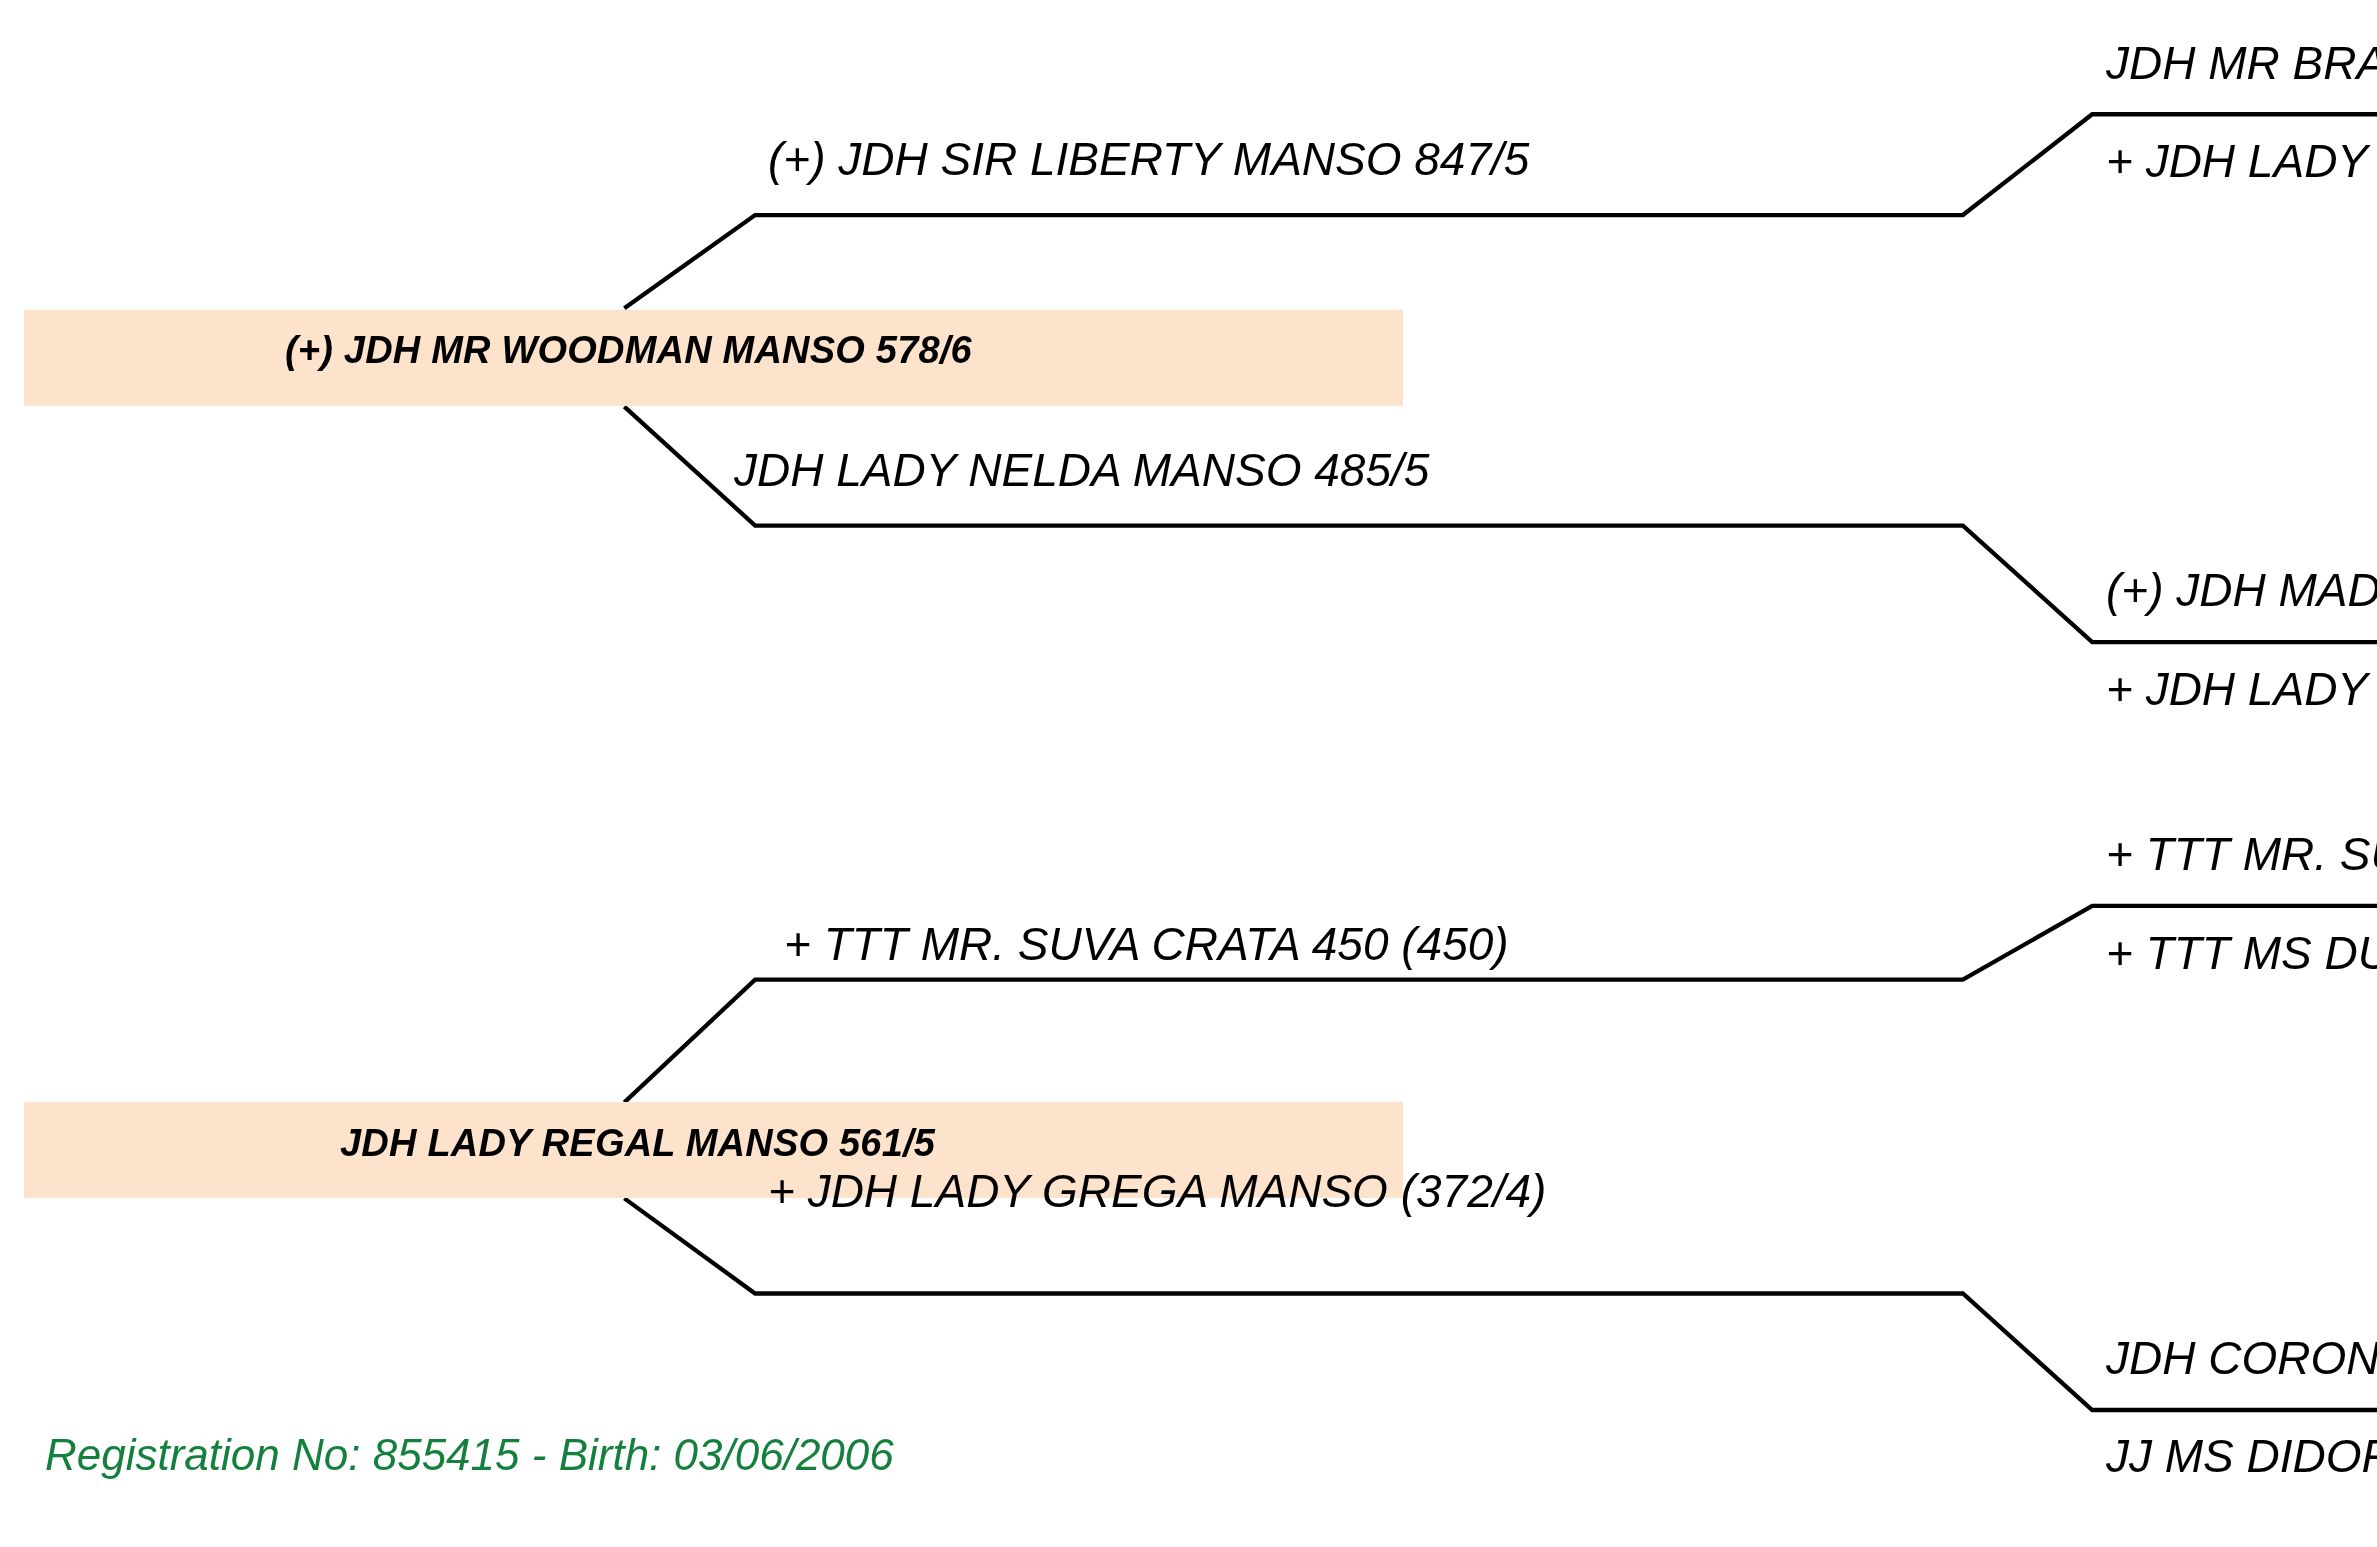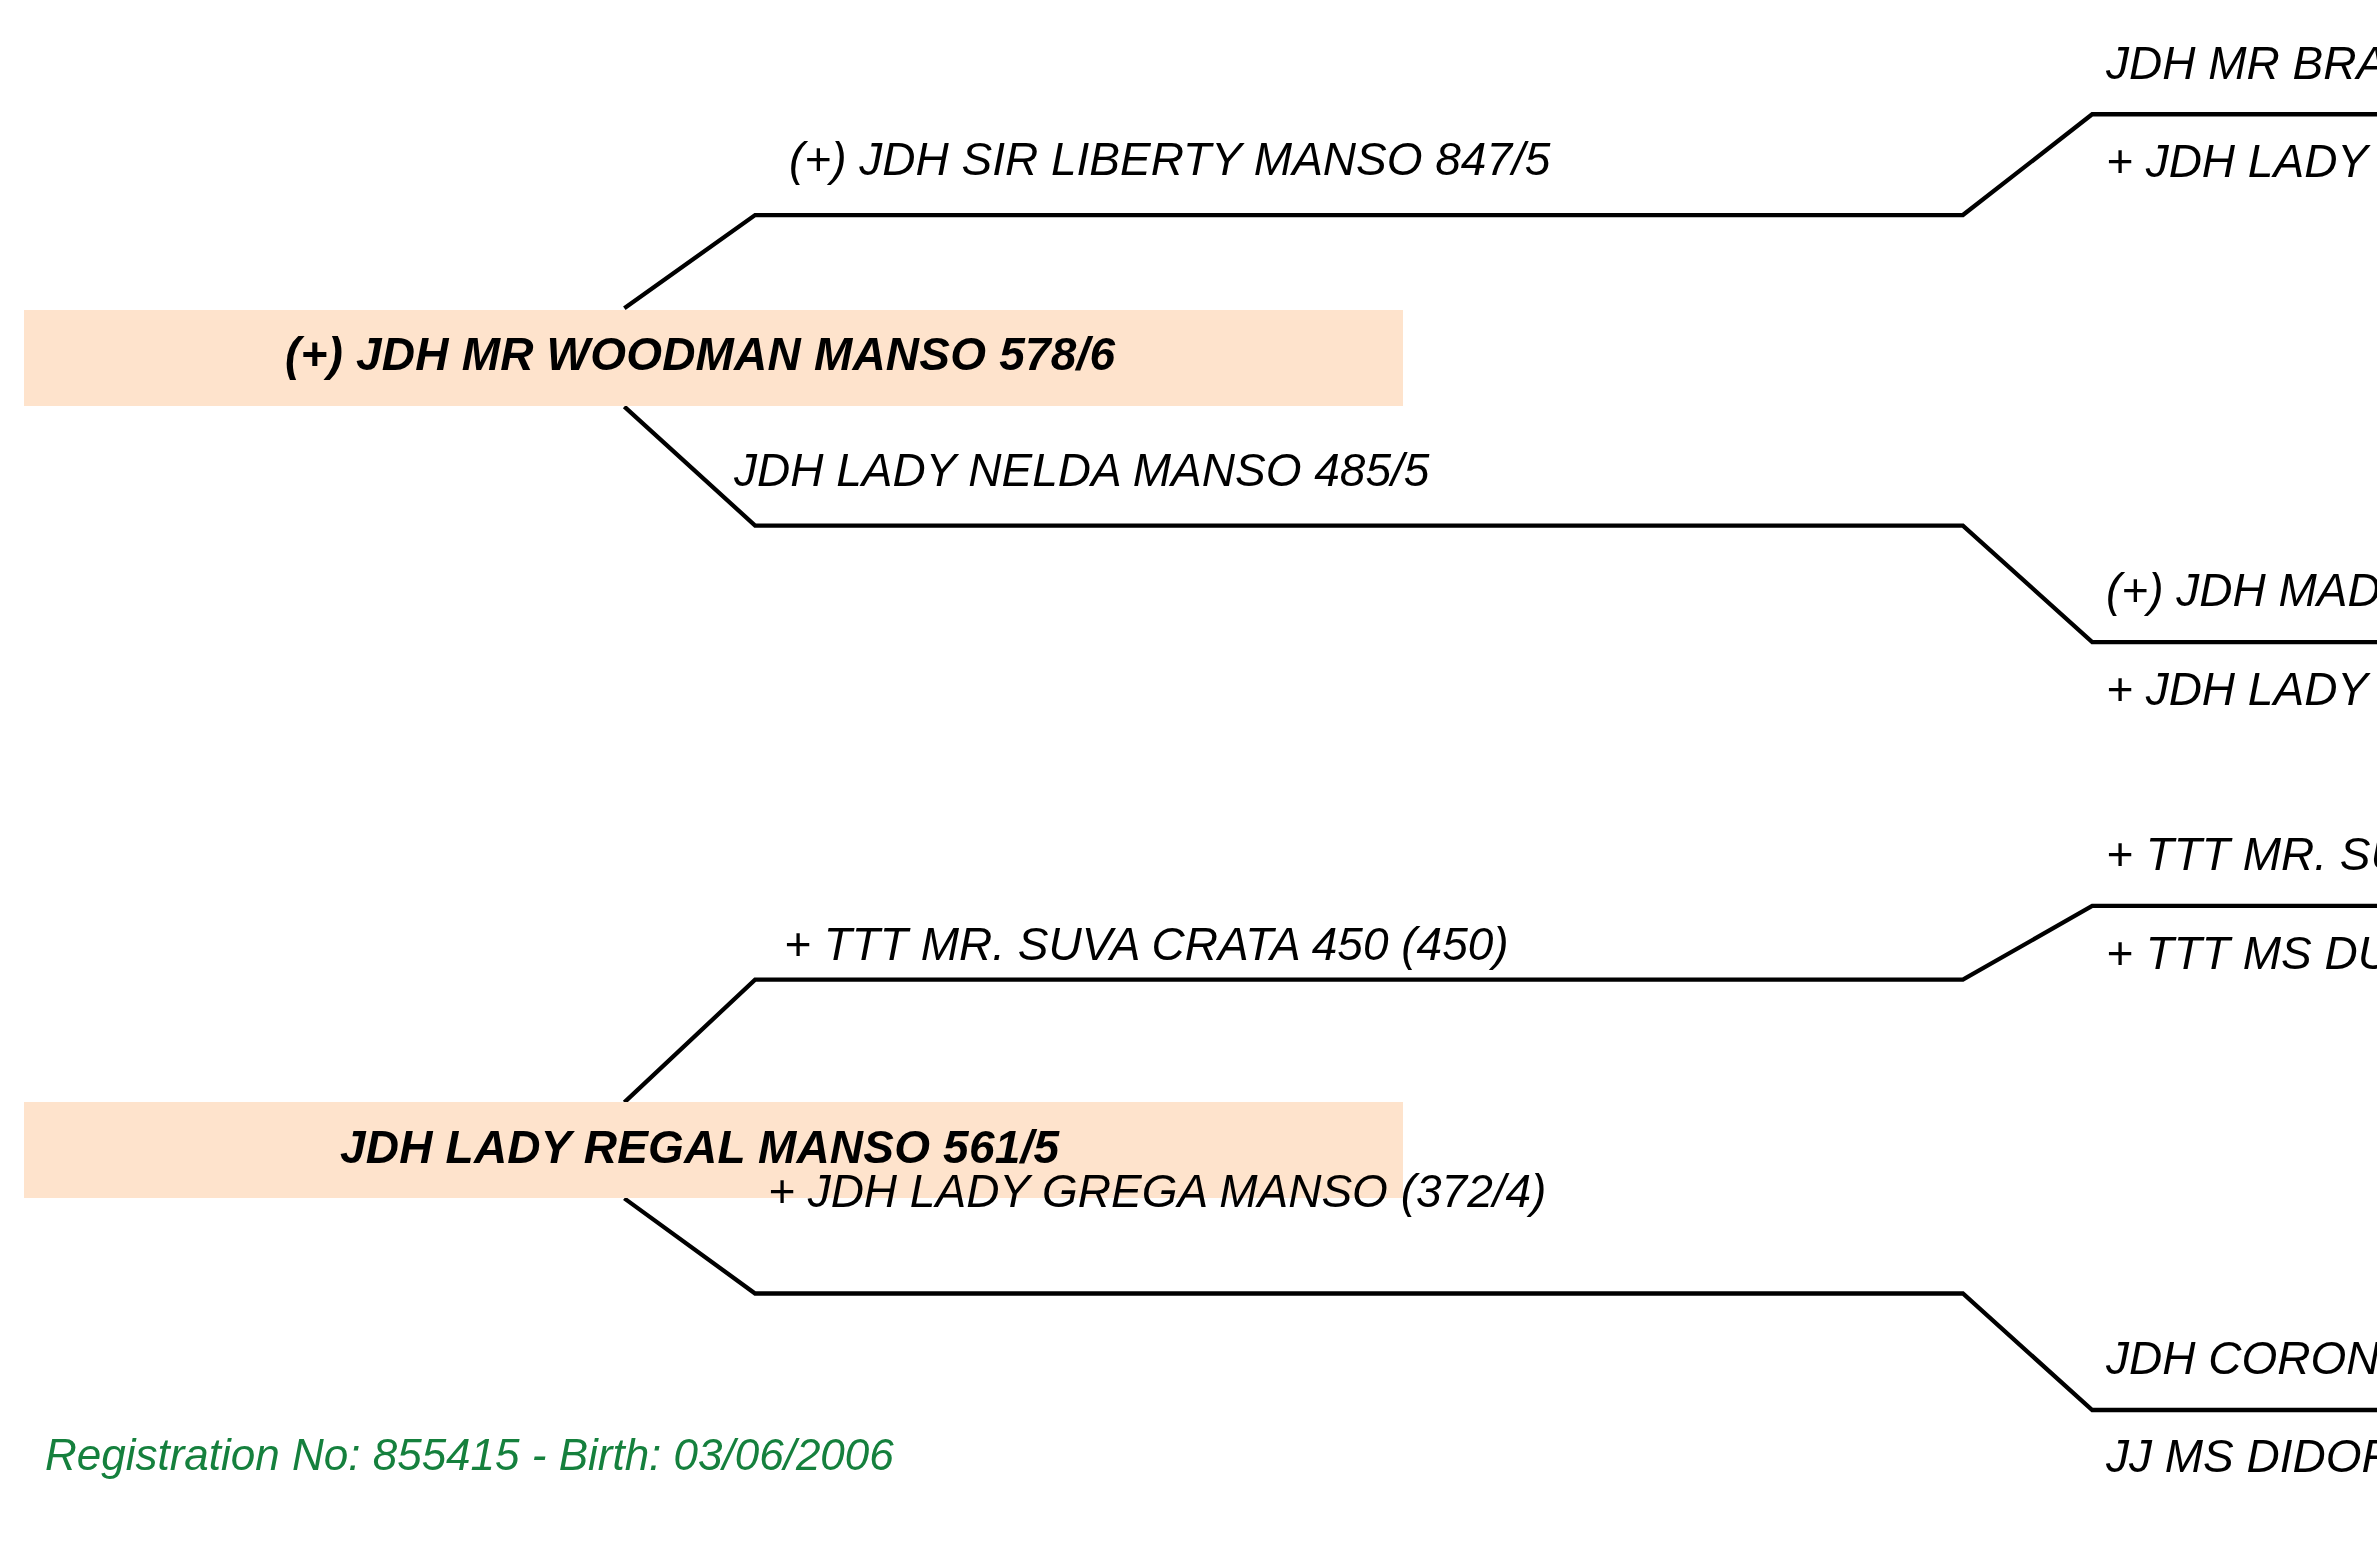--- a/index.html
+++ b/index.html
@@ -31,21 +31,21 @@
   .node {
     position: absolute;
     font-style: italic;
     font-weight: bold;
     color: #000000;
     white-space: nowrap;
     line-height: 1;
   }
   
   .gen1 {
-    font-size: 46px;
+    font-size: 38px;
     font-weight: bold;
     letter-spacing: 0.2px;
   }
   
   .gen2 {
     font-size: 46px;
     font-weight: normal;
     font-style: italic;
   }
   
@@ -83,21 +83,21 @@
   </svg>
 
   <div class="hl-box" style="left:24px; top:310px; width:1379px; height:96px;"></div>
 
   <div class="hl-box" style="left:24px; top:1102px; width:1379px; height:96px;"></div>
 
   <div class="node gen1" style="left:285px; top:331px;">(+) JDH MR WOODMAN MANSO 578/6</div>
 
   <div class="node gen1" style="left:340px; top:1124px;">JDH LADY REGAL MANSO 561/5</div>
 
-  <div class="node gen2" style="left:768px; top:136px;margin-left:21px;">(+) JDH SIR LIBERTY MANSO 847/5</div>
+  <div class="node gen2" style="left:768px; top:136px;">(+) JDH SIR LIBERTY MANSO 847/5</div>
 
   <div class="node gen2" style="left:734px; top:447px;">JDH LADY NELDA MANSO 485/5</div>
 
   <div class="node gen2" style="left:784px; top:921px;">+ TTT MR. SUVA CRATA 450 (450)</div>
 
   <div class="node gen2" style="left:768px; top:1168px;">+ JDH LADY GREGA MANSO (372/4)</div>
 
   <div class="node gen3" style="left:2106px; top:40px;">JDH MR BRAHMAN MANSO 175/5</div>
 
   <div class="node gen3" style="left:2106px; top:138px;">+ JDH LADY REMINGTON MANS 194/4</div>

